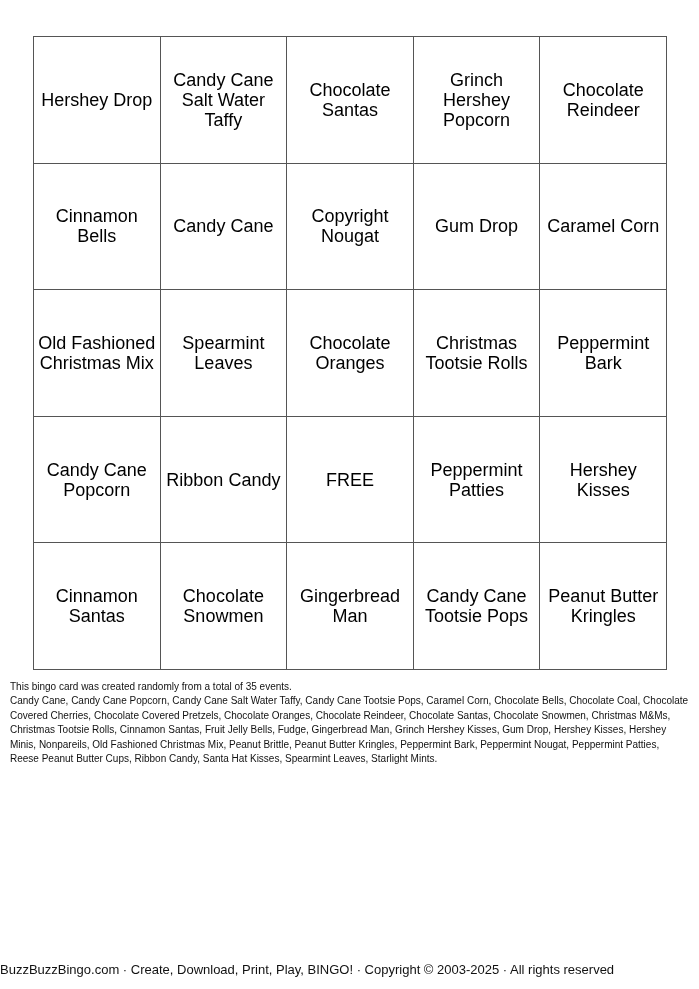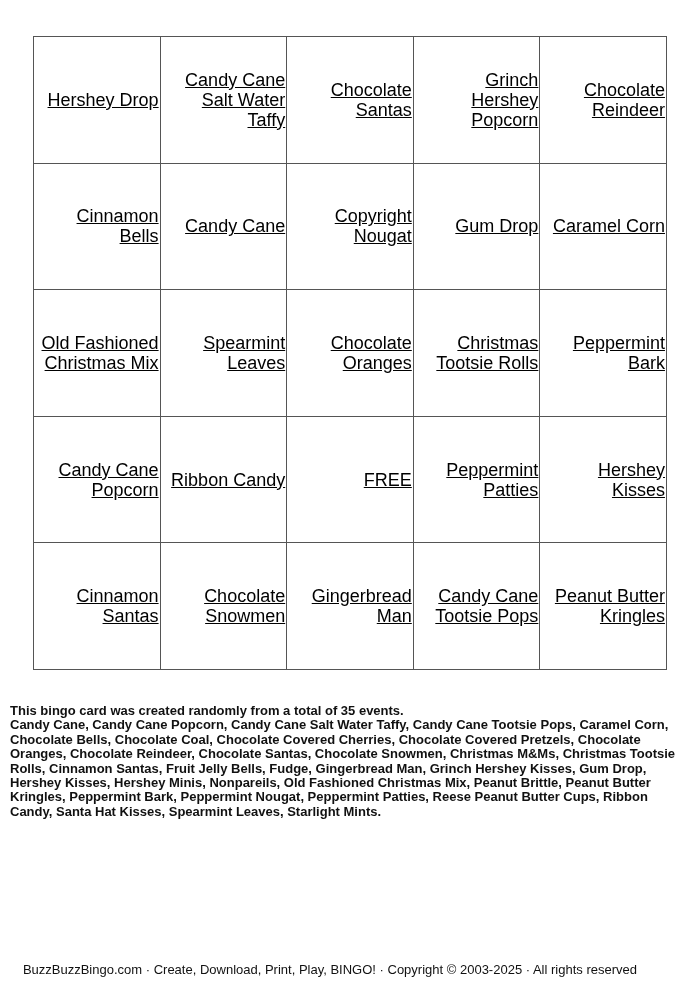--- a/index.html
+++ b/index.html
@@ -21,46 +21,44 @@
       top: 36px;
       width: 633px;
       height: 633px;
       border-collapse: collapse;
       table-layout: fixed;
     }
     .bingo-grid td {
       border: 1px solid #555;
       width: 126.6px;
       height: 126.6px;
-      text-align: right;
+      text-align: center;
       vertical-align: middle;
       font-size: 18px;
       line-height: 20px;
       padding: 0 1px;
       box-sizing: border-box;
       overflow: hidden;
-      text-decoration: underline;
     }
     .info {
       position: absolute;
       left: 10px;
-      top: 704px;
+      top: 680px;
       width: 680px;
-      font-size: 13px;
+      font-size: 10px;
       line-height: 14.4px;
       color: #111;
-      font-weight: bold;
     }
     .info p { margin: 0; }
     .footer {
       position: absolute;
       left: 0;
       top: 962px;
       width: 637px;
-      text-align: right;
+      text-align: left;
       font-size: 13px;
       color: #111;
     }
   </style>
 </head>
 <body>
 
 <table class="bingo-grid">
   <tbody>
     <tr>

